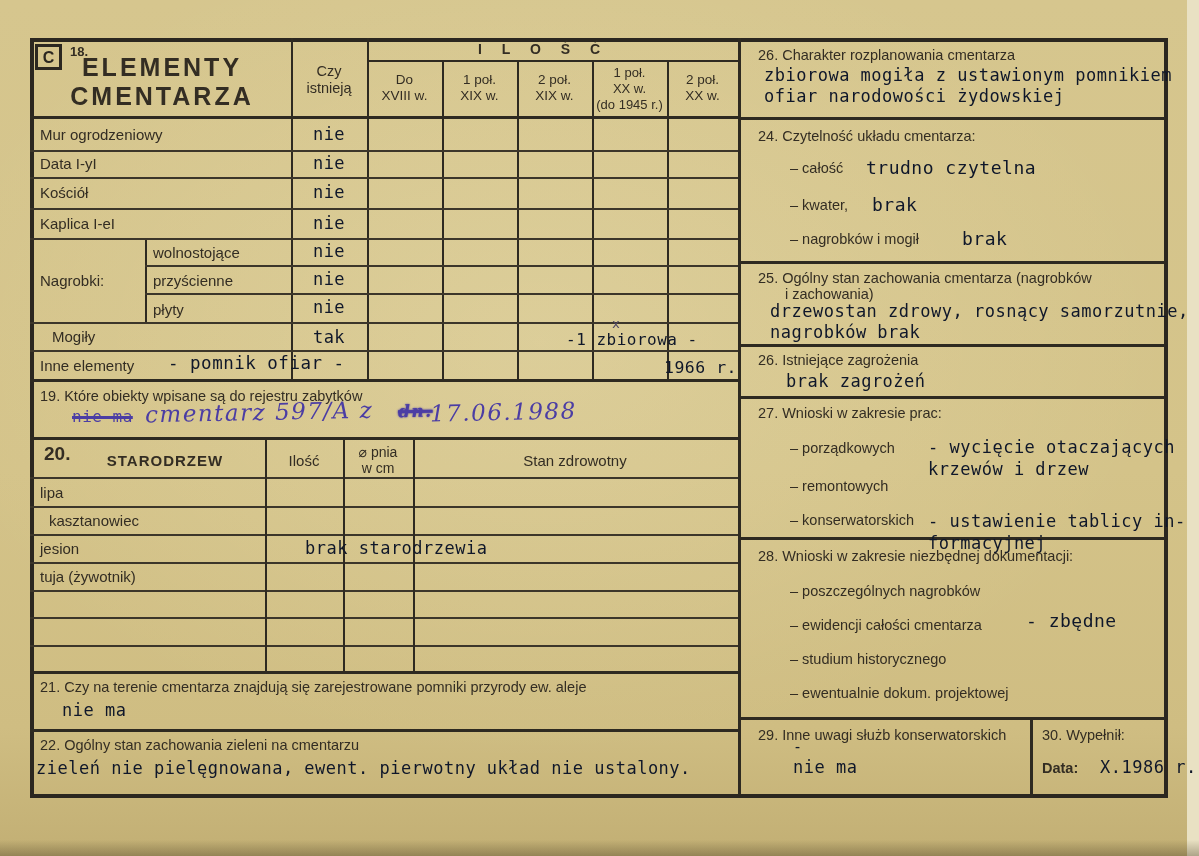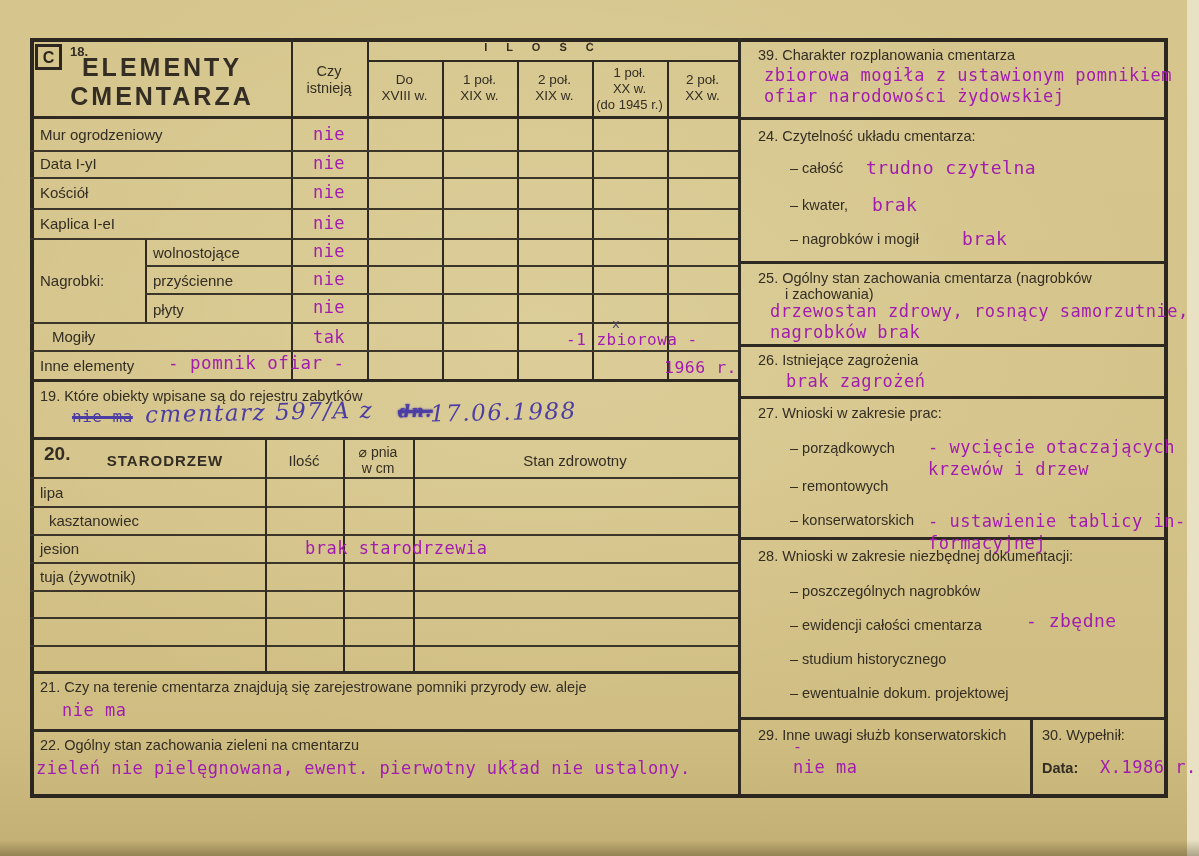--- a/index.html
+++ b/index.html
@@ -12,21 +12,21 @@
     font-family:"Liberation Sans", sans-serif;
   }
   *{box-sizing:border-box;}
   .ln{position:absolute;background:#2e2a21;}
   .ln.thin{background:#3c362a;}
   
   .pt{position:absolute;color:#332d23;font-family:"Liberation Sans",sans-serif;font-size:14.5px;white-space:pre-line;}
   .pt.b{font-weight:bold;}
   .pt.c{text-align:center;}
   
-  .tw{position:absolute;color:#a21caf;font-family:"DejaVu Sans Mono",monospace;font-size:17px;white-space:pre-line;letter-spacing:.5px;}
+  .tw{position:absolute;color:#0f172a;font-family:"DejaVu Sans Mono",monospace;font-size:17px;white-space:pre-line;letter-spacing:.5px;}
   
   .hw{position:absolute;color:#4b3da4;font-family:"DejaVu Serif",serif;font-style:italic;font-size:23px;letter-spacing:1.5px;white-space:pre;transform:rotate(-1.2deg);}
   .strike{text-decoration:line-through;text-decoration-thickness:2.5px;text-decoration-color:#4b3da4;}
   .card{position:absolute;left:30px;top:38px;width:1138px;height:760px;border:4px solid #2b2720;}
   .cbox{position:absolute;left:35px;top:44px;width:27px;height:26px;border:3px solid #2b2720;
         font-weight:bold;font-size:16px;color:#2b2720;text-align:center;line-height:21px;
         font-family:"Liberation Sans",sans-serif;}
   .edge-r{position:absolute;left:1187px;top:0;width:12px;height:856px;background:#e9e1c3;}
   .edge-b{position:absolute;left:0;top:840px;width:1199px;height:16px;
           background:linear-gradient(180deg,rgba(0,0,0,0),rgba(62,52,28,.35));}
@@ -83,21 +83,21 @@
 <div class="ln" style="left:741px;top:537px;width:424px;height:3px;"></div>
 <div class="ln" style="left:741px;top:717px;width:424px;height:3px;"></div>
 <div class="ln" style="left:1030px;top:717px;width:3px;height:81px;"></div>
 
 <div class="cbox"><span>C</span></div>
 <div class="pt b" style="left:70px;top:44px;font-size:13px;">18.</div>
 <div class="pt b c" style="left:42px;top:53px;width:240px;font-size:25px;line-height:29px;letter-spacing:3px;">ELEMENTY
 CMENTARZA</div>
 <div class="pt c" style="left:291px;top:63px;width:76px;font-size:14.5px;line-height:17px;">Czy
 istnieją</div>
-<div class="pt b c" style="left:367px;top:41px;width:352px;font-size:11px;letter-spacing:8px;">I L O Ś Ć</div>
+<div class="pt b c" style="left:367px;top:41px;width:352px;font-size:14px;letter-spacing:8px;">I L O Ś Ć</div>
 <div class="pt c" style="left:367px;top:72px;width:75px;font-size:13.5px;line-height:16px;">Do
 XVIII w.</div>
 <div class="pt c" style="left:442px;top:72px;width:75px;font-size:13.5px;line-height:16px;">1 poł.
 XIX w.</div>
 <div class="pt c" style="left:517px;top:72px;width:75px;font-size:13.5px;line-height:16px;">2 poł.
 XIX w.</div>
 <div class="pt c" style="left:592px;top:65px;width:75px;font-size:13px;line-height:16px;">1 poł.
 XX w.
 (do 1945 r.)</div>
 <div class="pt c" style="left:667px;top:72px;width:71px;font-size:13.5px;line-height:16px;">2 poł.
@@ -145,21 +145,21 @@
 <div class="pt" style="left:40px;top:540px;font-size:15px;">jesion</div>
 <div class="pt" style="left:40px;top:568px;font-size:15px;">tuja (żywotnik)</div>
 <div class="tw" style="left:305px;top:538px;">brak starodrzewia</div>
 
 <div class="pt" style="left:40px;top:679px;">21. Czy na terenie cmentarza znajdują się zarejestrowane pomniki przyrody ew. aleje</div>
 <div class="tw" style="left:62px;top:700px;">nie ma</div>
 
 <div class="pt" style="left:40px;top:737px;">22. Ogólny stan zachowania zieleni na cmentarzu</div>
 <div class="tw" style="left:36px;top:758px;">zieleń nie pielęgnowana, ewent. pierwotny układ nie ustalony.</div>
 
-<div class="pt" style="left:758px;top:47px;">39. Charakter rozplanowania cmentarza</div>
+<div class="pt" style="left:758px;top:47px;">26. Charakter rozplanowania cmentarza</div>
 <div class="tw" style="left:764px;top:65px;line-height:21px;">zbiorowa mogiła z ustawionym pomnikiem
 ofiar narodowości żydowskiej</div>
 
 <div class="pt" style="left:758px;top:128px;">24. Czytelność układu cmentarza:</div>
 <div class="pt" style="left:790px;top:160px;">– całość</div>
 <div class="tw" style="left:866px;top:157px;font-size:18px;">trudno czytelna</div>
 <div class="pt" style="left:790px;top:197px;">– kwater,</div>
 <div class="tw" style="left:872px;top:194px;font-size:18px;">brak</div>
 <div class="pt" style="left:790px;top:231px;">– nagrobków i mogił</div>
 <div class="tw" style="left:962px;top:228px;font-size:18px;">brak</div>

